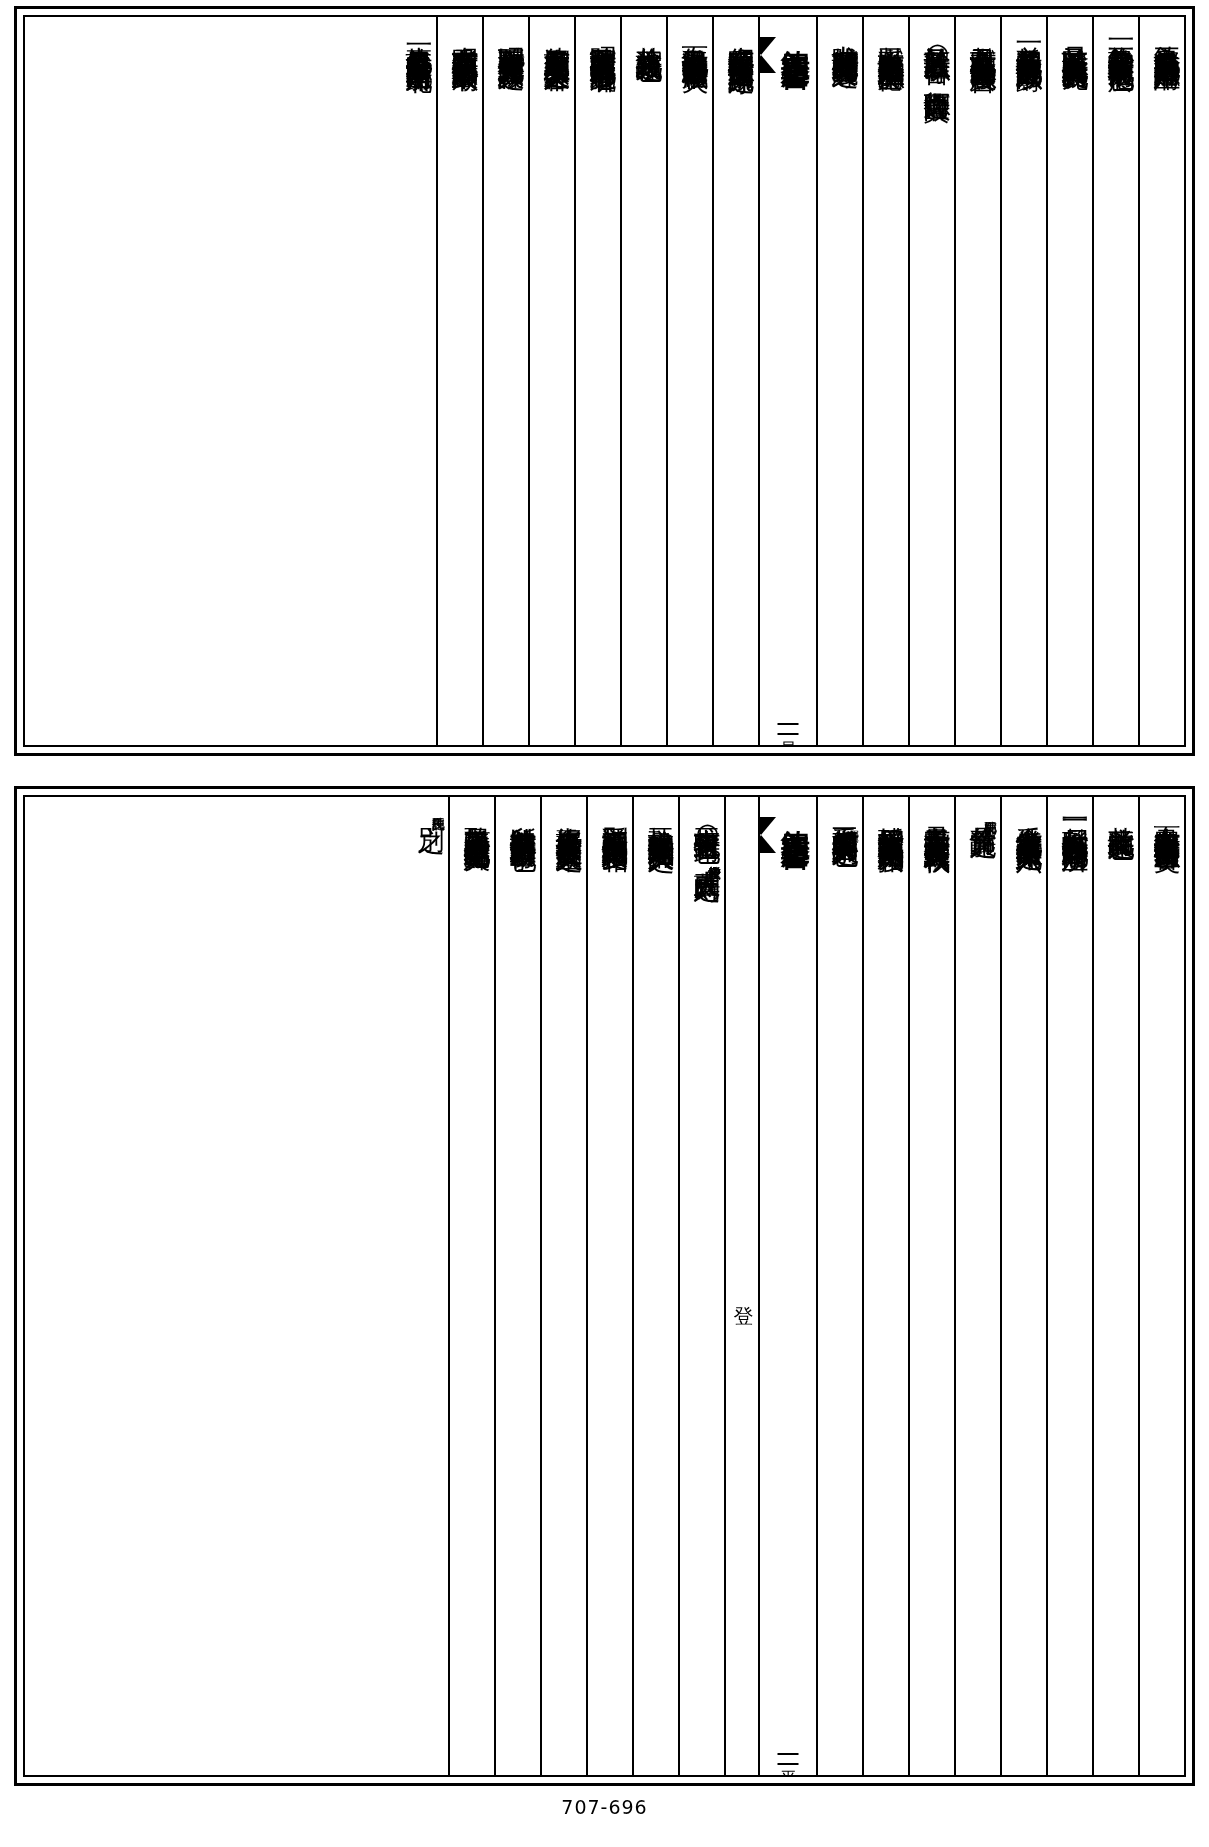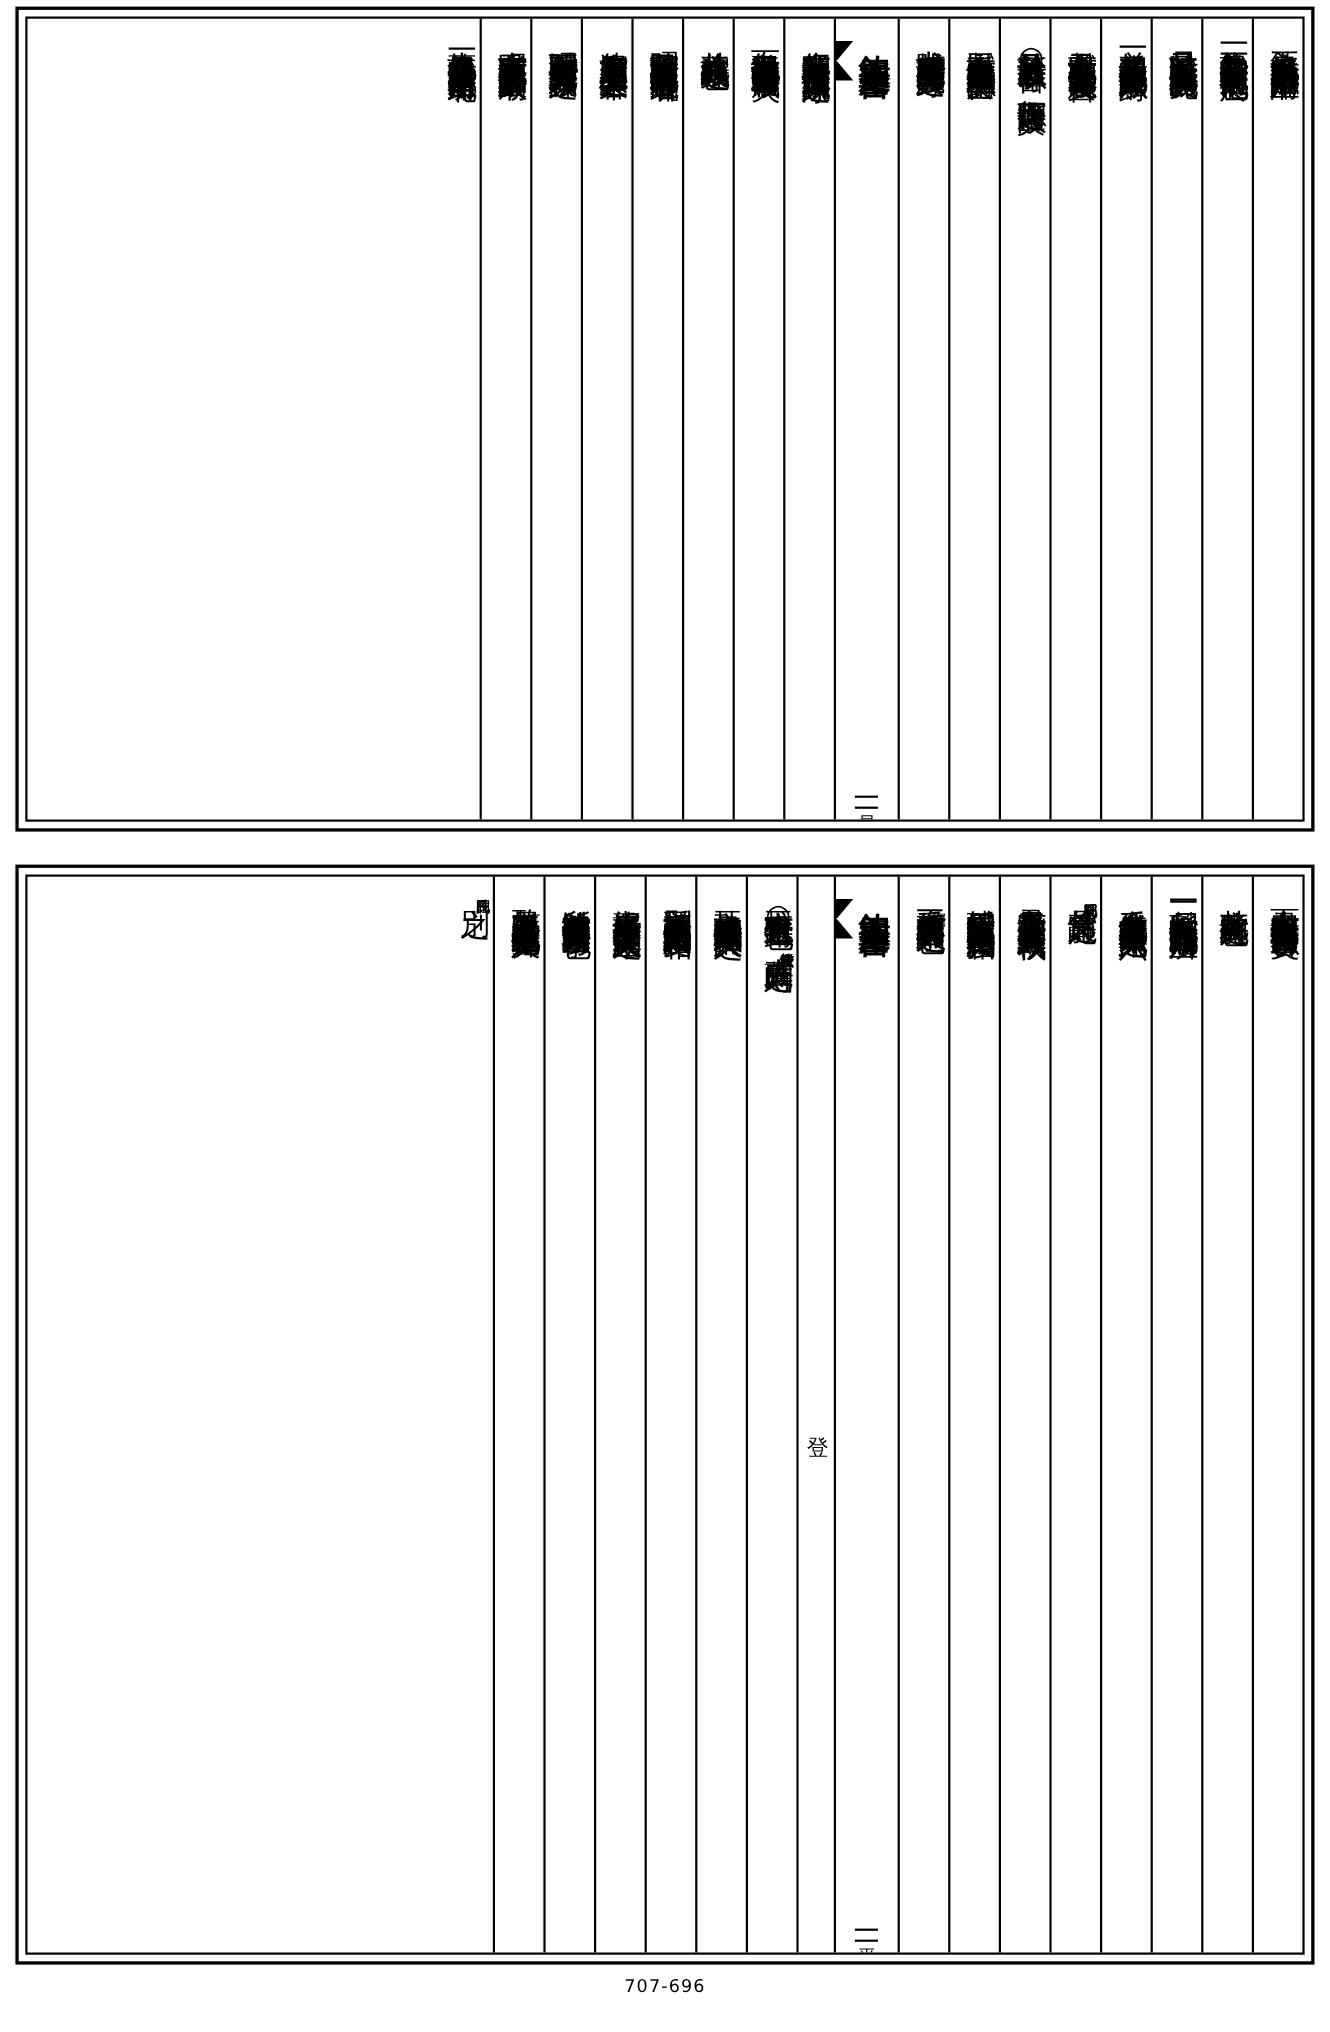--- a/index.html
+++ b/index.html
@@ -153,21 +153,21 @@
     overflow: hidden;
   }
 
   
   .footer {
     position: absolute;
     left: 0;
     top: 1796px;
     width: 1209px;
     text-align: center;
-    font-size: 16px;
+    font-size: 19px;
     font-family: "DejaVu Sans", sans-serif;
     letter-spacing: 1px;
     color: #000;
   }
 </style>
 </head>
 <body>
 
 <div class="page-wrap">
 

